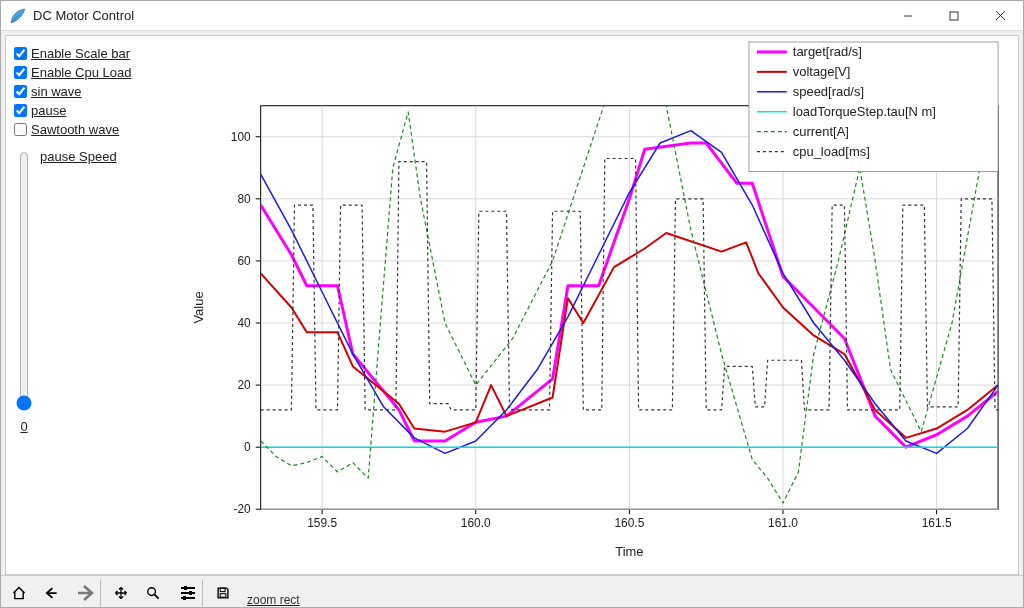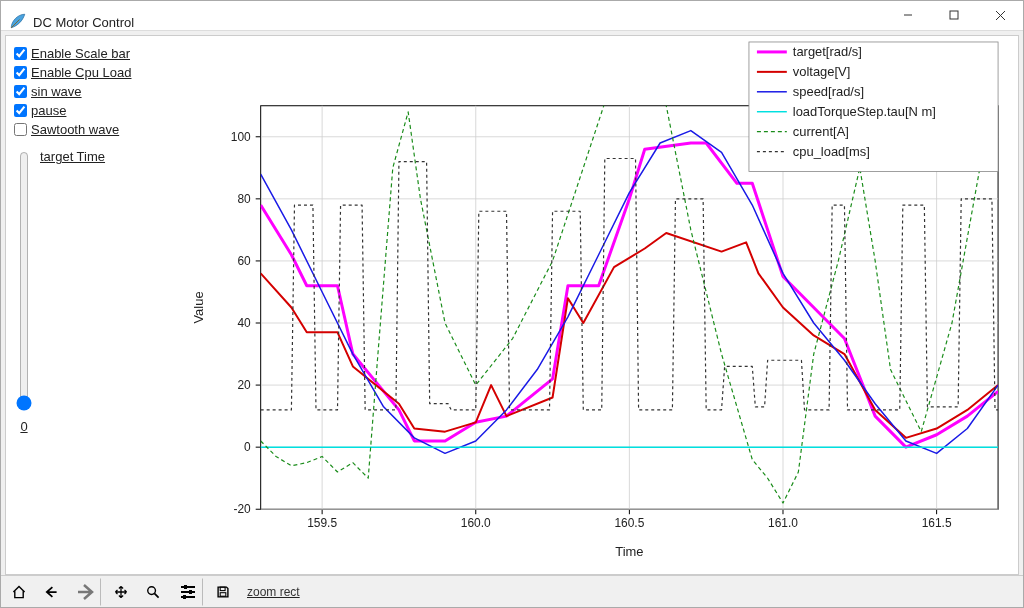--- a/index.html
+++ b/index.html
@@ -1,35 +1,35 @@
 <!DOCTYPE html>
 <html><head>
 <meta charset="utf-8">
 <style>
   * { box-sizing: border-box; }
   html, body { margin: 0; padding: 0; height: 100%; font-family: "Segoe UI", Tahoma, sans-serif; font-size: 13px; color: #222; background: #fff; }
   .window { width: 1024px; height: 608px; border: 1px solid #aaa; display: flex; flex-direction: column; background: #f0f0f0; }
-  .titlebar { height: 30px; background: #fff; display: flex; align-items: flex-end; border-bottom: 1px solid #ddd; }
+  .titlebar { height: 30px; background: #fff; display: flex; align-items: center; border-bottom: 1px solid #ddd; }
   .feather { width: 18px; height: 18px; margin: 0 6px 0 8px; }
   .title { flex: 1; font-size: 13px; }
   .winbtns { display: flex; }
   .winbtn { width: 46px; height: 30px; display: flex; align-items: center; justify-content: center; }
   .winbtn svg { stroke: #333; }
   .sidebar { width: 165px; border-right: 1px solid transparent; padding: 8px 8px 0 8px; display: flex; flex-direction: column; }
   .check-row { display: flex; align-items: center; height: 19px; }
   .check-row input { margin: 0 4px 0 0; width: 13px; height: 13px; }
   .slider-block { display: flex; margin-top: 10px; }
   .vslider-wrap { display: flex; flex-direction: column; align-items: center; width: 20px; }
   .vslider { writing-mode: bt-lr; -webkit-appearance: slider-vertical; width: 18px; height: 260px; }
   .slider-label { margin-left: 6px; font-size: 13px; }
   .slider-val { margin-top: 6px; font-size: 13px; }
   .main { flex: 1; display: flex; flex-direction: row; background: #fff; margin: 4px 4px 0 4px; border: 1px solid #ccc; }
   .body { flex: 1; display: flex; flex-direction: column; text-decoration: underline; }
   .plotarea { flex: 1; position: relative; background: #fff; }
-  .toolbar { height: 32px; background: #f0f0f0; border-top: 1px solid #ccc; display: flex; align-items: center; padding-left: 4px; gap: 4px; }
+  .toolbar { height: 32px; background: #f0f0f0; border-top: 1px solid #ccc; display: flex; align-items: flex-end; padding-left: 4px; gap: 4px; }
   .tbtn { width: 28px; height: 28px; display: flex; align-items: center; justify-content: center; border: 1px solid transparent; background: transparent; }
   .tbtn.sep { border-right: 1px solid #bbb; padding-right: 4px; margin-right: 2px; width: 32px; }
   .tstatus { margin-left: 6px; font-size: 12px; color: #333; }
   svg.chart { position: absolute; inset: 0; width: 100%; height: 100%; }
   .axis-label { font-size: 13px; fill: #222; }
   .tick { font-size: 12px; fill: #222; }
   .legend-text { font-size: 13px; fill: #222; }
 </style>
 </head>
 <body>
@@ -82,21 +82,21 @@
           </label>
         <label class="check-row">
             <input type="checkbox" style="">
             <span>Sawtooth wave</span>
           </label>
         <div class="slider-block">
           <div class="vslider-wrap">
             <input class="vslider" type="range" min="0" max="100" value="0" style="">
             <span class="slider-val">0</span>
           </div>
-          <span class="slider-label">target Time</span>
+          <span class="slider-label">pause Speed</span>
         </div>
       </div>
       <div class="plotarea">
         <svg class="chart" id="chart-svg" viewBox="0 0 850 540" preserveAspectRatio="none">
             <rect x="90" y="70" width="740" height="405" fill="#fff" stroke="#000" stroke-width="1"></rect>
             <line x1="151.66666666666373" y1="70" x2="151.66666666666373" y2="475" stroke="#cfcfcf" stroke-width="0.8"></line>
             <line x1="151.66666666666373" y1="475" x2="151.66666666666373" y2="480" stroke="#000"></line>
             <text class="tick" x="151.66666666666373" y="493" text-anchor="middle">159.5</text>
             <line x1="305.8333333333319" y1="70" x2="305.8333333333319" y2="475" stroke="#cfcfcf" stroke-width="0.8"></line>
             <line x1="305.8333333333319" y1="475" x2="305.8333333333319" y2="480" stroke="#000"></line>

